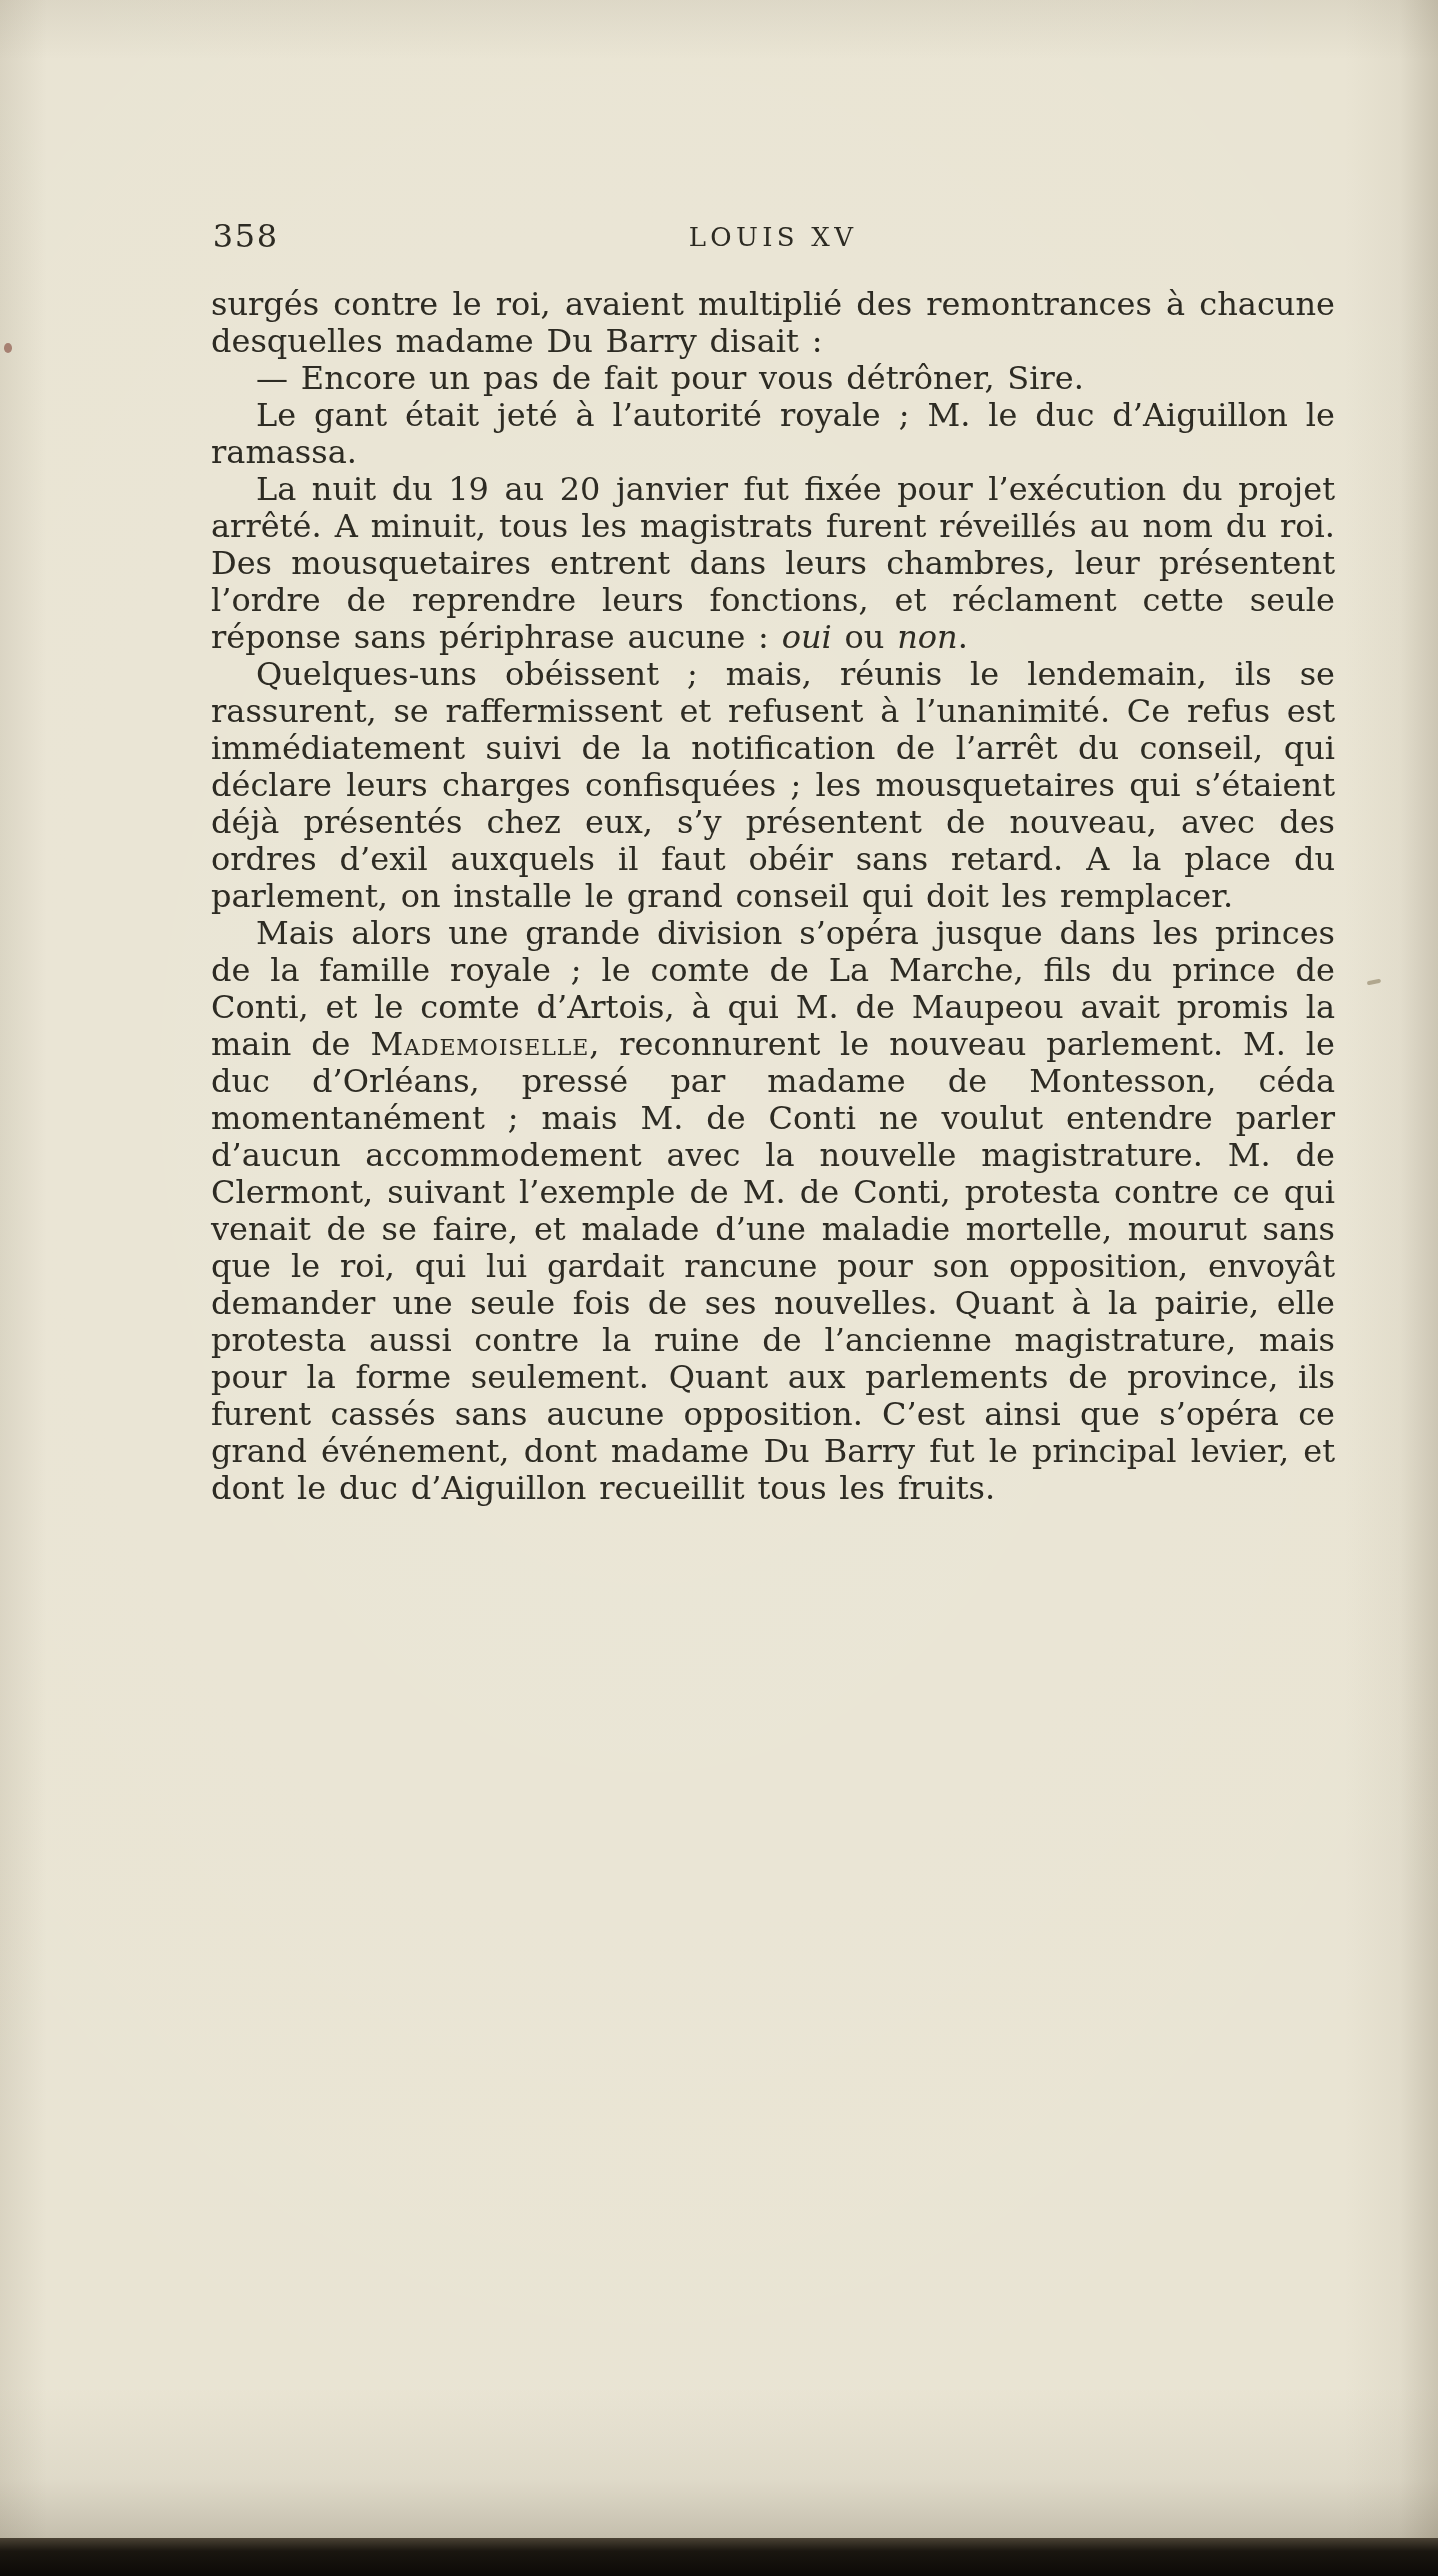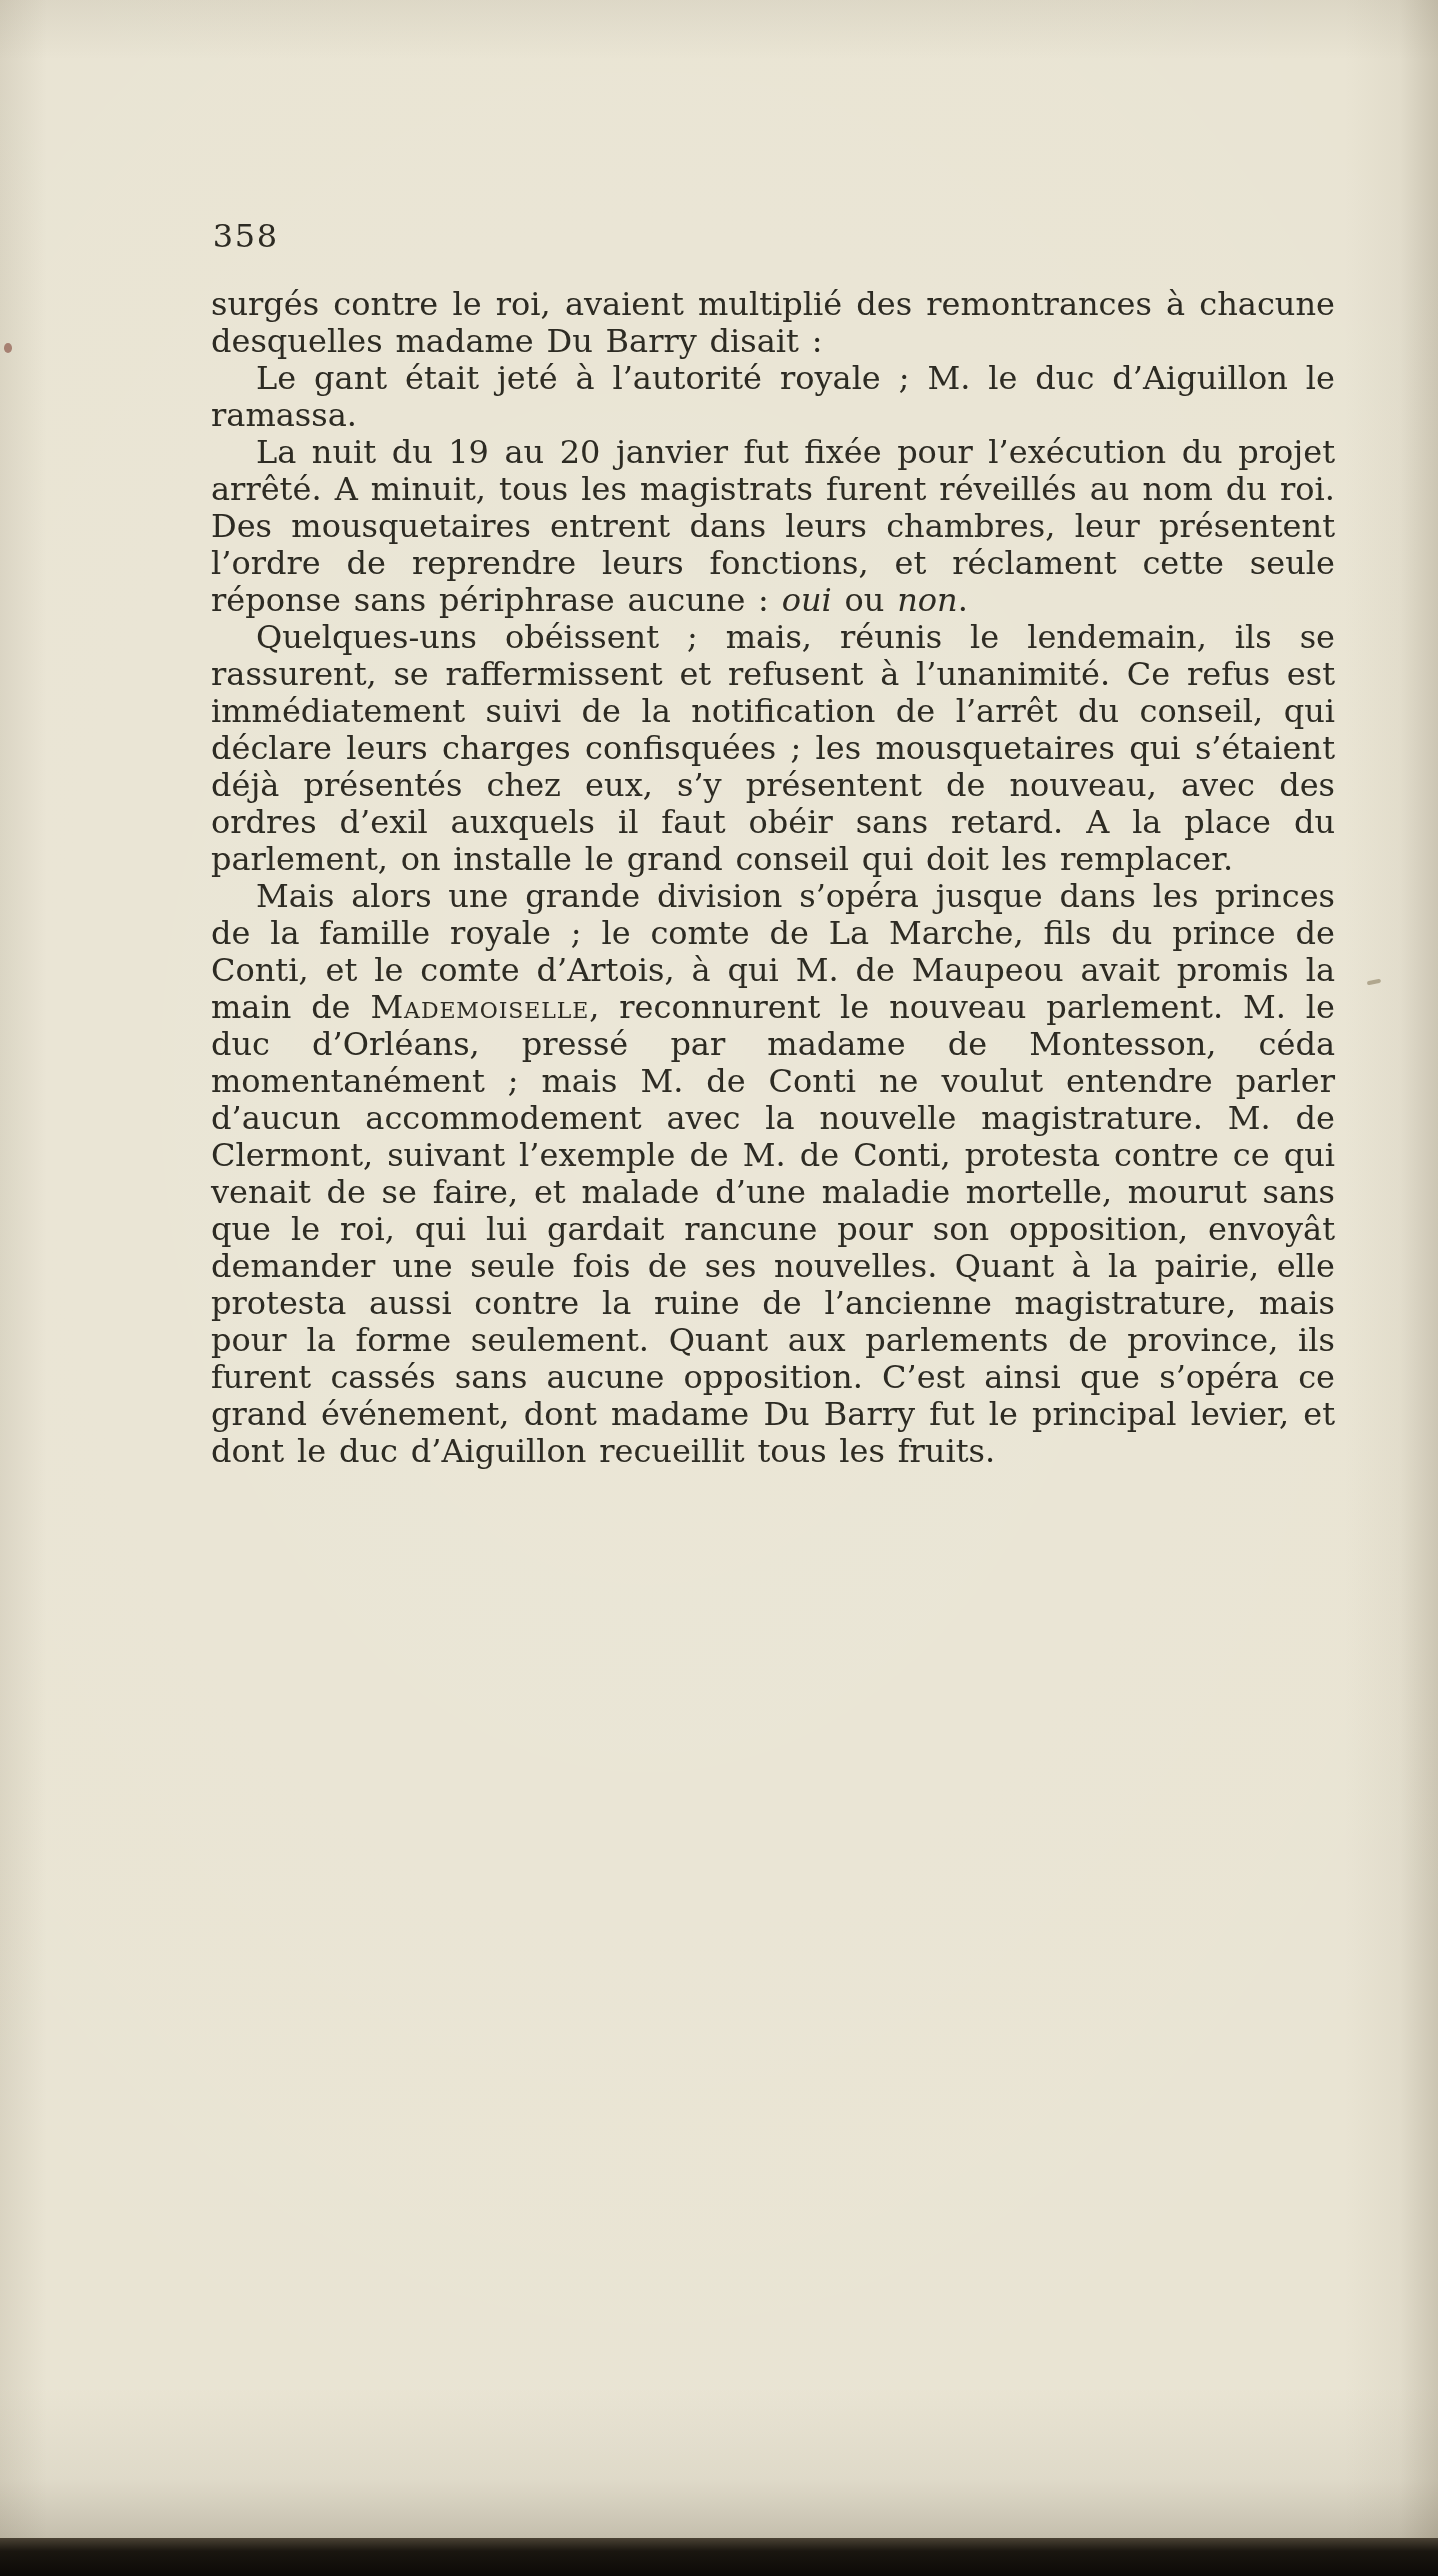--- a/index.html
+++ b/index.html
@@ -98,23 +98,25 @@
 </head>
 <body>
 
 <div class="paper-texture"></div>
 <div class="paper-speck-1"></div>
 <div class="paper-speck-2"></div>
 
 <div class="column">
   <div class="page-header">
     <span class="page-number">358</span>
+    <span class="running-title">LOUIS XV</span>
   </div>
   <div id="text-block">
       <p class="para no-indent"><span>surgés contre le roi, avaient multiplié des remontrances à chacune desquelles madame Du Barry disait :</span></p>
+      <p class="para"><span>— Encore un pas de fait pour vous détrôner, Sire.</span></p>
       <p class="para"><span>Le gant était jeté à l’autorité royale ; M. le duc d’Aiguillon le ramassa.</span></p>
       <p class="para"><span>La nuit du 19 au 20 janvier fut fixée pour l’exécution du projet arrêté. A minuit, tous les magistrats furent réveillés au nom du roi. Des mousquetaires entrent dans leurs chambres, leur présentent l’ordre de reprendre leurs fonctions, et réclament cette seule réponse sans périphrase aucune : </span><span class="run-italic">oui</span><span> ou </span><span class="run-italic">non</span><span>.</span></p>
       <p class="para"><span>Quelques-uns obéissent ; mais, réunis le lendemain, ils se rassurent, se raffermissent et refusent à l’unanimité. Ce refus est immédiatement suivi de la notification de l’arrêt du conseil, qui déclare leurs charges confisquées ; les mousquetaires qui s’étaient déjà présentés chez eux, s’y présentent de nouveau, avec des ordres d’exil auxquels il faut obéir sans retard. A la place du parlement, on installe le grand conseil qui doit les remplacer.</span></p>
       <p class="para"><span>Mais alors une grande division s’opéra jusque dans les princes de la famille royale ; le comte de La Marche, fils du prince de Conti, et le comte d’Artois, à qui M. de Maupeou avait promis la main de </span><span class="run-smallcaps">Mademoiselle</span><span>, reconnurent le nouveau parlement. M. le duc d’Orléans, pressé par madame de Montesson, céda momentanément ; mais M. de Conti ne voulut entendre parler d’aucun accommodement avec la nouvelle magistrature. M. de Clermont, suivant l’exemple de M. de Conti, protesta contre ce qui venait de se faire, et malade d’une maladie mortelle, mourut sans que le roi, qui lui gardait rancune pour son opposition, envoyât demander une seule fois de ses nouvelles. Quant à la pairie, elle protesta aussi contre la ruine de l’ancienne magistrature, mais pour la forme seulement. Quant aux parlements de province, ils furent cassés sans aucune opposition. C’est ainsi que s’opéra ce grand événement, dont madame Du Barry fut le principal levier, et dont le duc d’Aiguillon recueillit tous les fruits.</span></p>
     </div>
 </div>
 
 <div class="scan-bottom-edge"></div>
 
 

